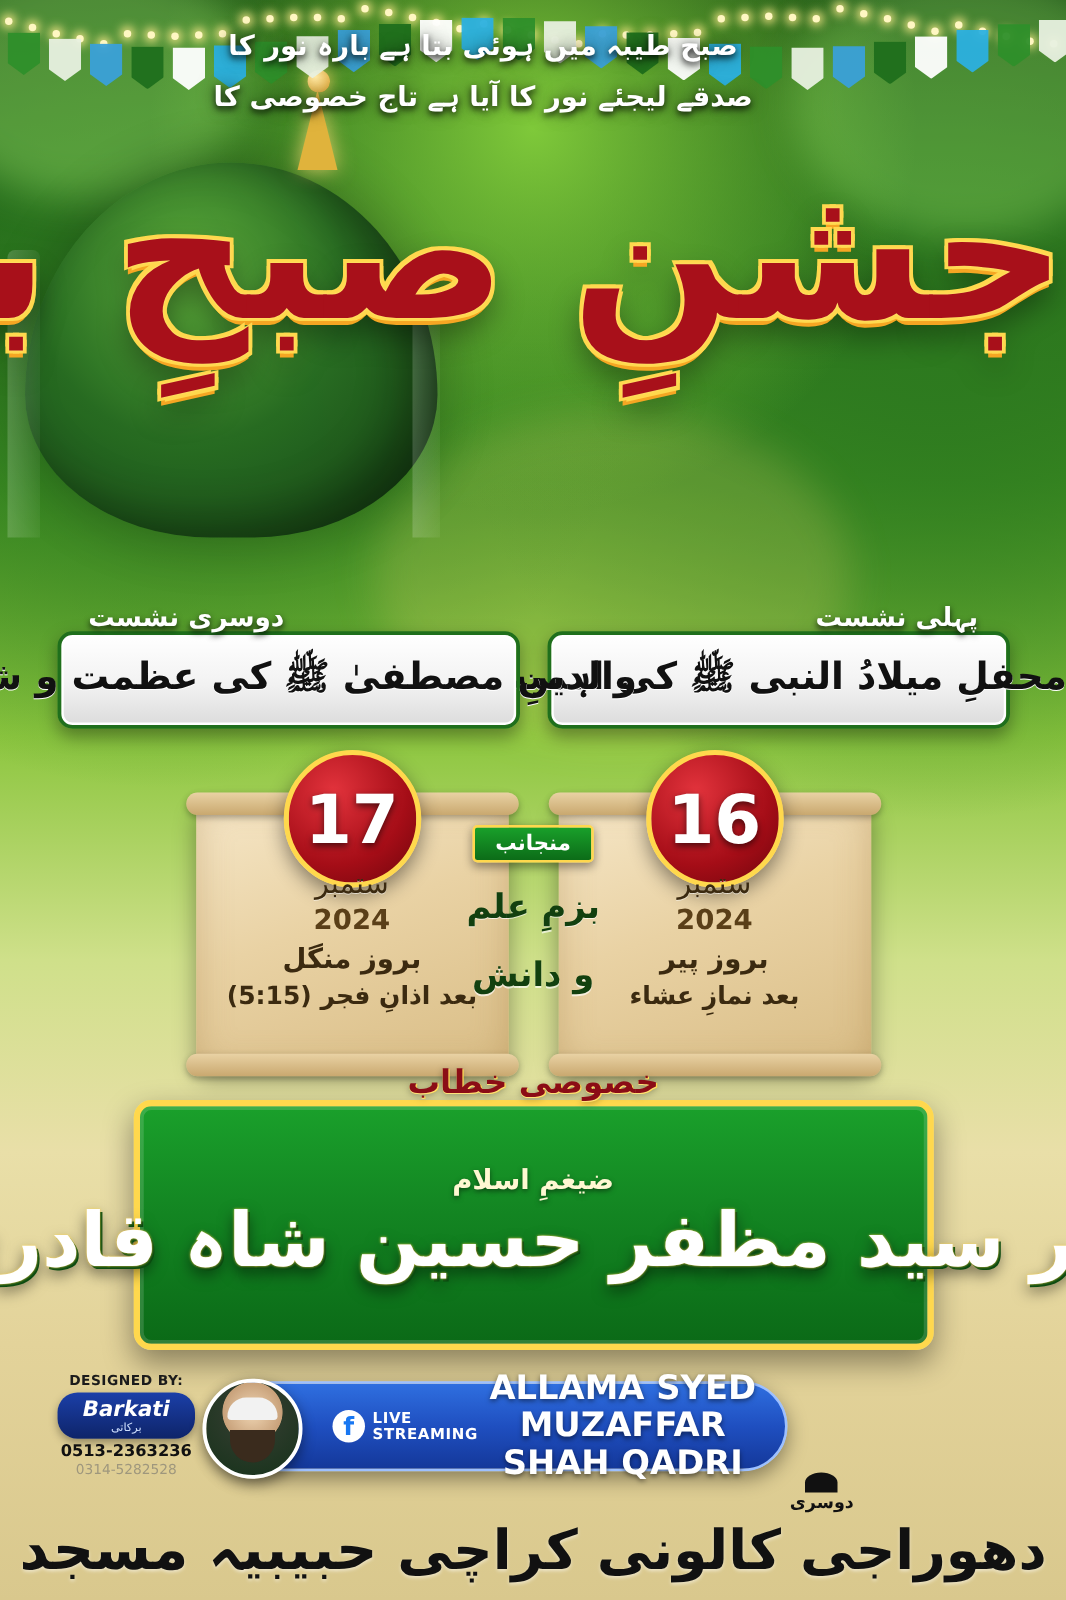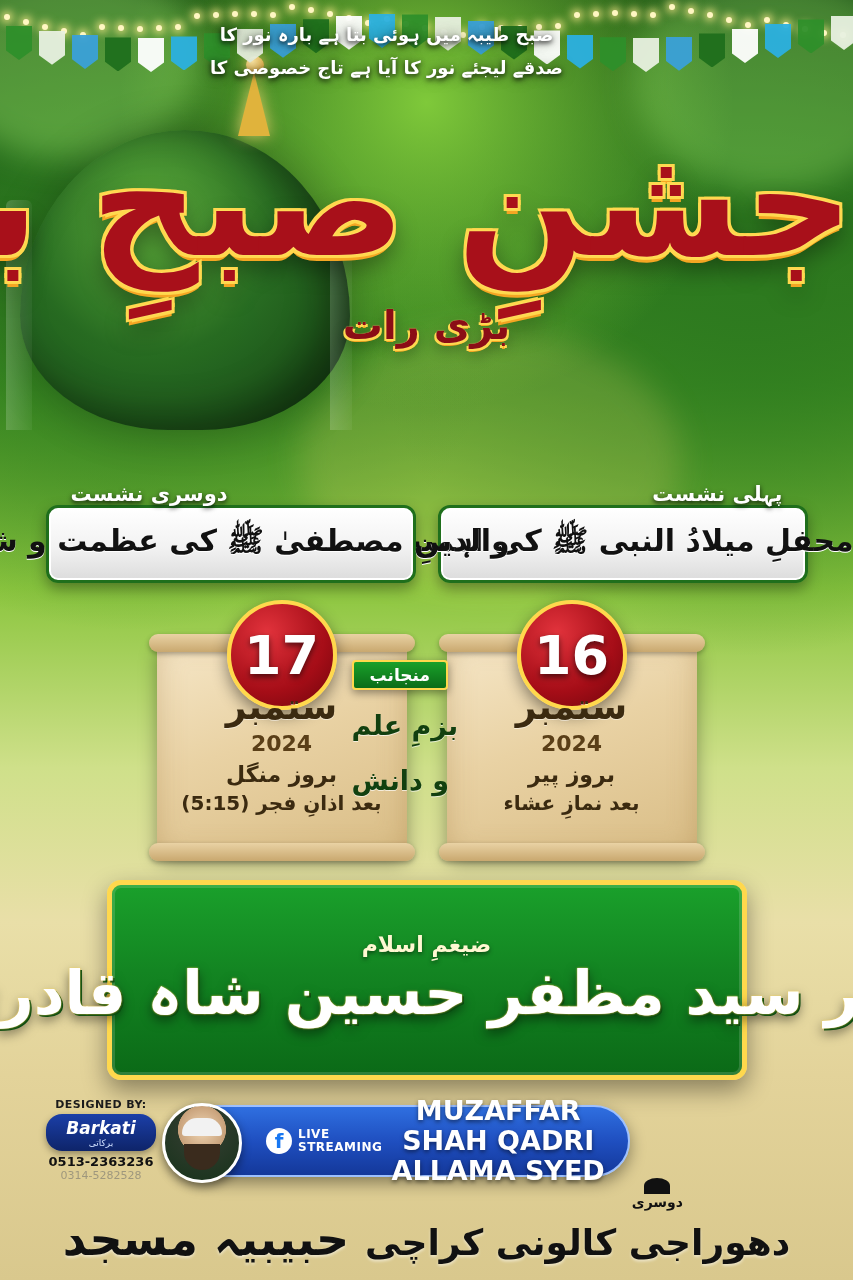--- a/index.html
+++ b/index.html
@@ -105,21 +105,21 @@
     color: #8b0d16;
     text-shadow: 0 0 1px #ffe27a, 2px 2px 0 #ffd84d, -2px 2px 0 #ffd84d,
                  0 3px 0 #f5a623, 0 6px 14px rgba(0,0,0,.4);
   }
 
   
   .couplet {
     position: absolute; top: 18px; left: 0; width: 773px;
     text-align: center; direction: rtl;
     color: #ffffff;
-    font-size: 18px; line-height: 1.85;
+    font-size: 22px; line-height: 1.85;
     font-weight: bold;
     text-shadow: 0 2px 5px rgba(0,0,0,.8), 0 0 14px rgba(0,0,0,.6);
   }
 
   
   .sessions {
     position: absolute; top: 505px; left: 0; width: 853px;
     display: flex; flex-direction: row-reverse; justify-content: center; gap: 22px;
   }
   .session {
@@ -164,42 +164,42 @@
   }
   .scroll::before { top: -6px; }
   .scroll::after { bottom: -6px; }
   .scroll-body {
     position: absolute; inset: 20px 12px 14px 12px;
     direction: rtl; text-align: center;
     display: flex; flex-direction: column; align-items: center; justify-content: center;
     gap: 4px;
   }
   .scroll-month {
-    font-size: 36px; font-weight: bold; color: #3b2a10;
+    font-size: 23px; font-weight: normal; color: #3b2a10;
     text-shadow: 0 1px 0 rgba(255,255,255,.5);
     white-space: nowrap;
   }
   .scroll-year { font-size: 22px; font-weight: bold; color: #5a3f18; }
   .scroll-day { font-size: 22px; font-weight: bold; color: #3b2a10; margin-top: 2px; }
   .scroll-time { font-size: 20px; font-weight: bold; color: #3b2a10; }
 
   .daybadge {
     position: absolute; top: -40px; left: 50%; transform: translateX(-50%);
     width: 110px; height: 110px; border-radius: 50%;
     background: radial-gradient(circle at 35% 28%, #e2333c 0%, #a50d17 60%, #6e050c 100%);
     border: 4px solid #ffd84d;
     box-shadow: 0 6px 16px rgba(0,0,0,.45);
     display: flex; align-items: center; justify-content: center;
     color: #fff; font-size: 54px; font-weight: bold;
     text-shadow: 0 3px 6px rgba(0,0,0,.6);
   }
 
   .middle-tag {
     position: absolute; top: 660px; left: 50%; transform: translateX(-50%);
-    width: 150px; text-align: left; direction: rtl;
+    width: 150px; text-align: center; direction: rtl;
   }
   .middle-tag .ribbon {
     display: inline-block;
     background: linear-gradient(180deg, #19a02a, #0c6c18);
     color: #fff; font-size: 17px; font-weight: bold;
     padding: 3px 16px; border-radius: 4px;
     border: 2px solid #ffd84d;
     box-shadow: 0 3px 8px rgba(0,0,0,.4);
   }
   .middle-tag .mline {
@@ -316,21 +316,21 @@
   }
   .venue-logo .dome-mini {
     width: 26px; height: 16px; margin: 0 auto 1px;
     background: #111; border-radius: 50% 50% 0 0;
   }
   .venue-line {
     color: #111111;
     font-size: 46px; font-weight: bold; white-space: nowrap;
     text-shadow: 0 2px 3px rgba(255,255,255,.5);
   }
-  .venue-line .small { font-size: 36px; }
+  .venue-line .small { font-size: 44px; }
 </style>
 </head>
 <body>
 
 <div id="poster">
 
   <div class="glow" style="left:-60px;top:-40px;width:260px;height:200px;background:rgba(180,255,120,.35)"></div>
   <div class="glow" style="right:-60px;top:-30px;width:280px;height:220px;background:rgba(180,255,120,.3)"></div>
   <div class="glow" style="left:300px;top:330px;width:380px;height:260px;background:rgba(255,230,120,.18)"></div>
 
@@ -416,21 +416,20 @@
       <div class="flag" style="left: 831px; top: 15.9553px; background: rgb(232, 240, 224);"></div>
     </div>
 
   <div class="couplet">
     <div>صبح طیبہ میں ہوئی بتا ہے بارہ نور کا</div>
     <div>صدقے لیجئے نور کا آیا ہے تاج خصوصی کا</div>
   </div>
 
   <div class="title-block">
     <div class="title-main">جشنِ صبحِ بہاراں</div>
-    <div class="title-sub">بڑی رات</div>
   </div>
 
   <div class="sessions">
     <div class="session">
       <div class="session-tag">پہلی نشست</div>
       <div class="session-text">محفلِ میلادُ النبی ﷺ کی اہمیت</div>
     </div>
     <div class="session">
       <div class="session-tag left">دوسری نشست</div>
       <div class="session-text">والدینِ مصطفیٰ ﷺ کی عظمت و شان</div>
@@ -458,20 +457,21 @@
     </div>
   </div>
 
   <div class="middle-tag">
     <div class="ribbon">منجانب</div>
     <div class="mline">بزمِ علم</div>
     <div class="mline">و دانش</div>
   </div>
 
   <div class="speaker-panel">
+    <div class="speaker-kicker">خصوصی خطاب</div>
     <div class="speaker-title">ضیغمِ اسلام</div>
     <div class="speaker-name">پیر سید مظفر حسین شاہ قادری</div>
   </div>
 
   <div class="designer">
     <div class="designer-label">DESIGNED BY:</div>
     <div class="designer-box">
       <div class="designer-name">Barkati</div>
       <div class="designer-sub">برکاتی</div>
     </div>
@@ -484,22 +484,22 @@
       <div class="cap"></div>
       <div class="beard"></div>
     </div>
     <div style="width:86px;"></div>
     <div class="fb-icon">f</div>
     <div style="margin-left:6px;">
       <div class="live-tag">LIVE</div>
       <div class="live-tag">STREAMING</div>
     </div>
     <div class="live-name">
+      <div>ALLAMA SYED</div>
       <div>MUZAFFAR SHAH QADRI</div>
-      <div>ALLAMA SYED</div>
     </div>
   </div>
 
   <div class="venue">
     <div class="venue-logo">
       <div class="dome-mini"></div>
       <span>دوسری</span>
     </div>
     <div class="venue-line">
       <span class="small">دھوراجی کالونی کراچی</span>

